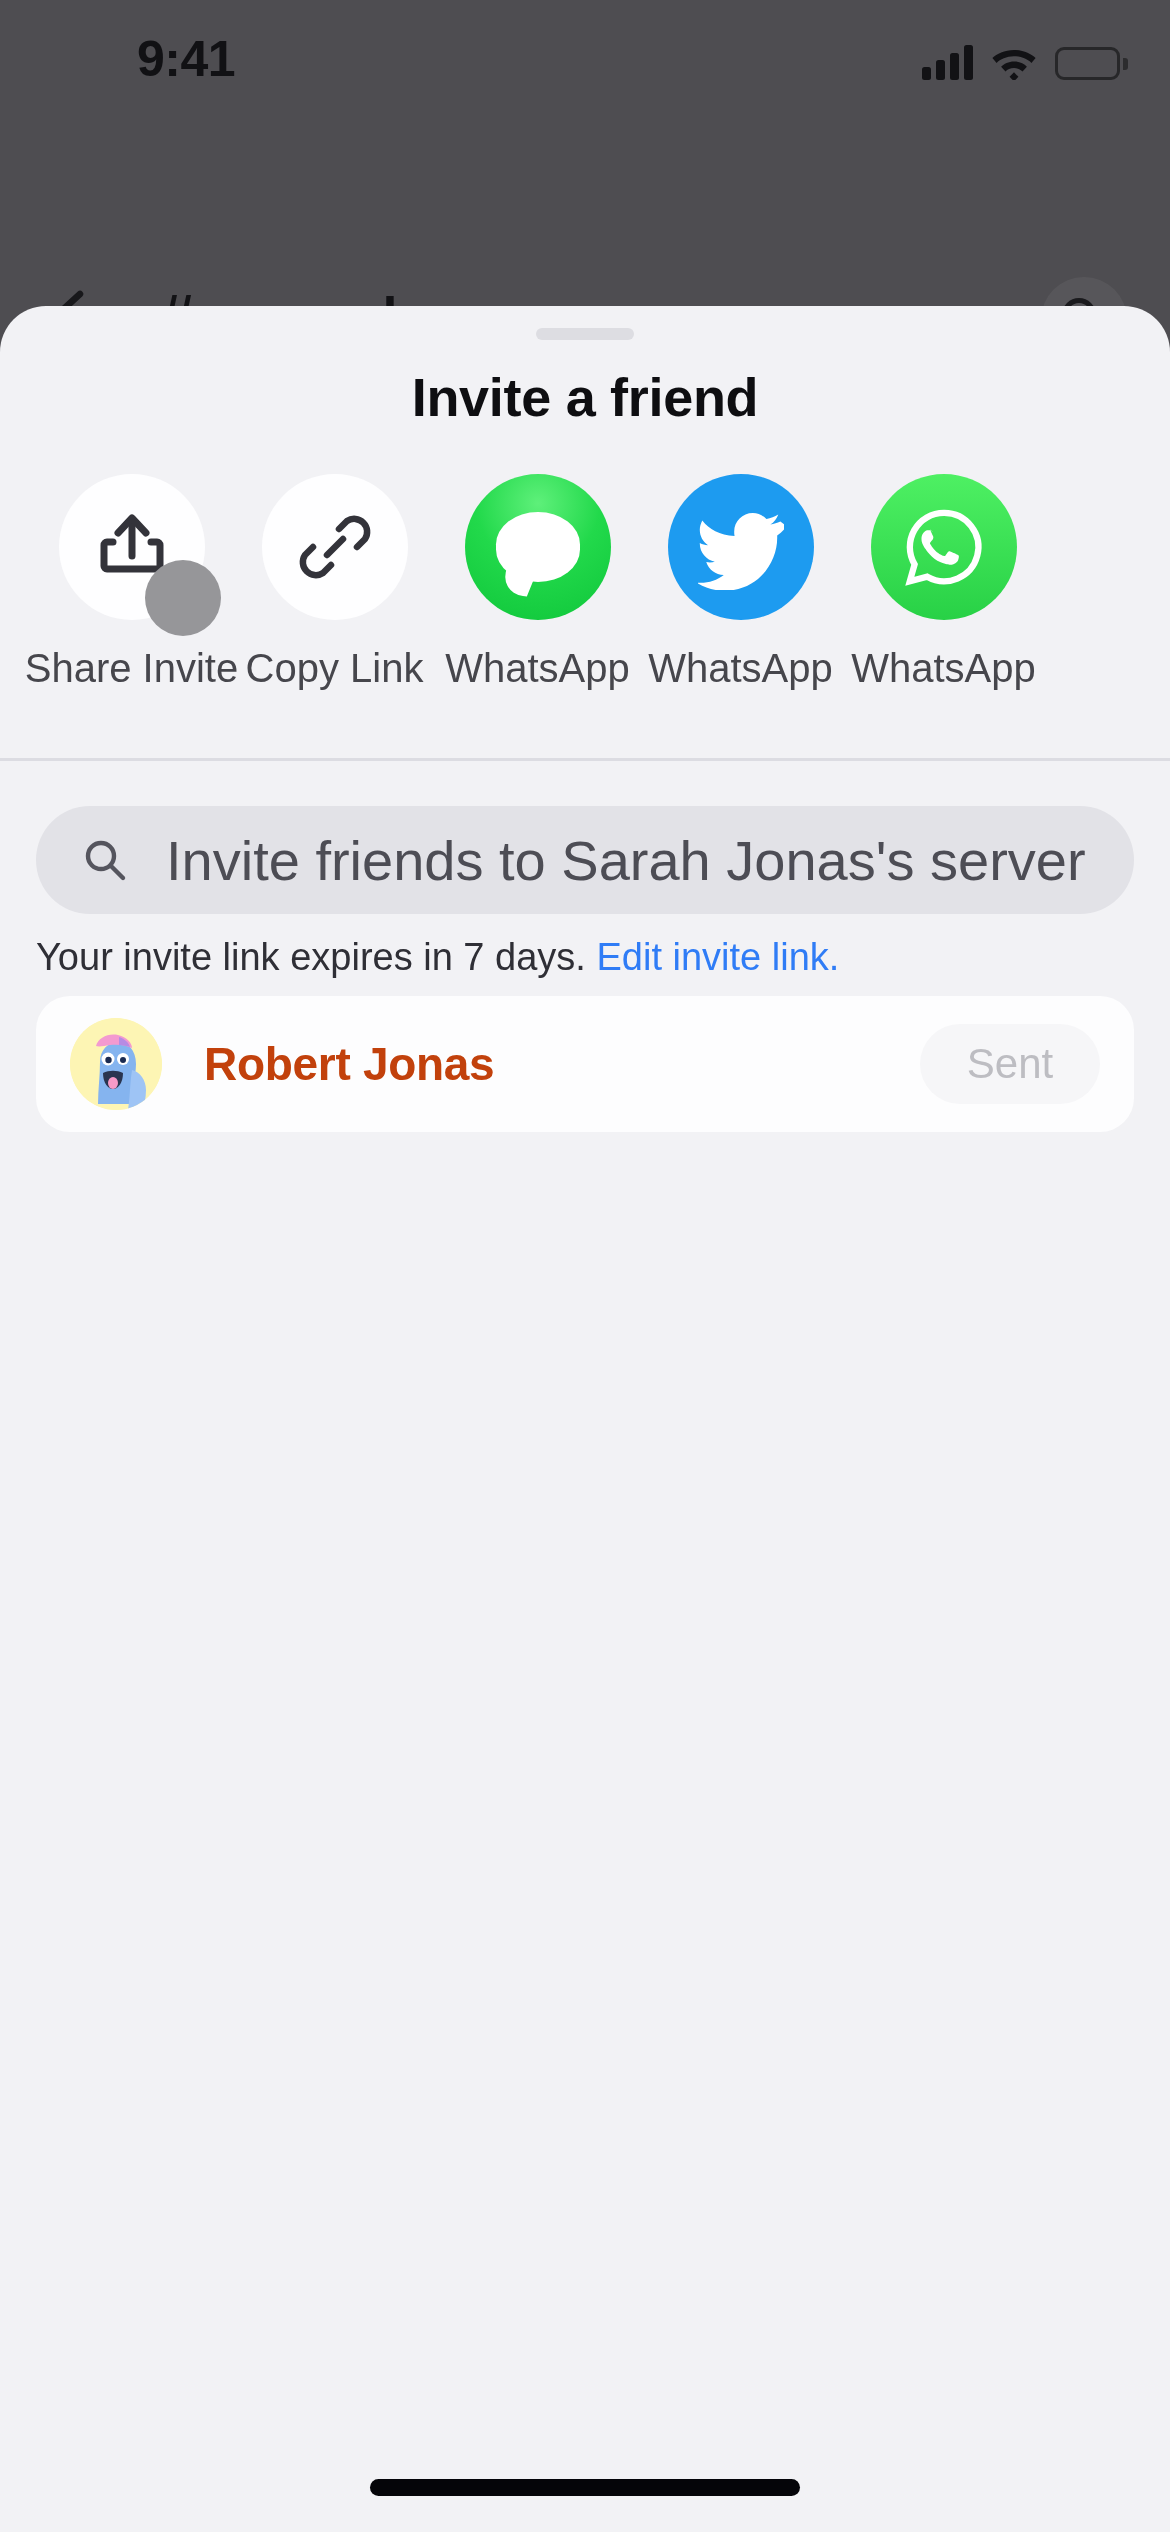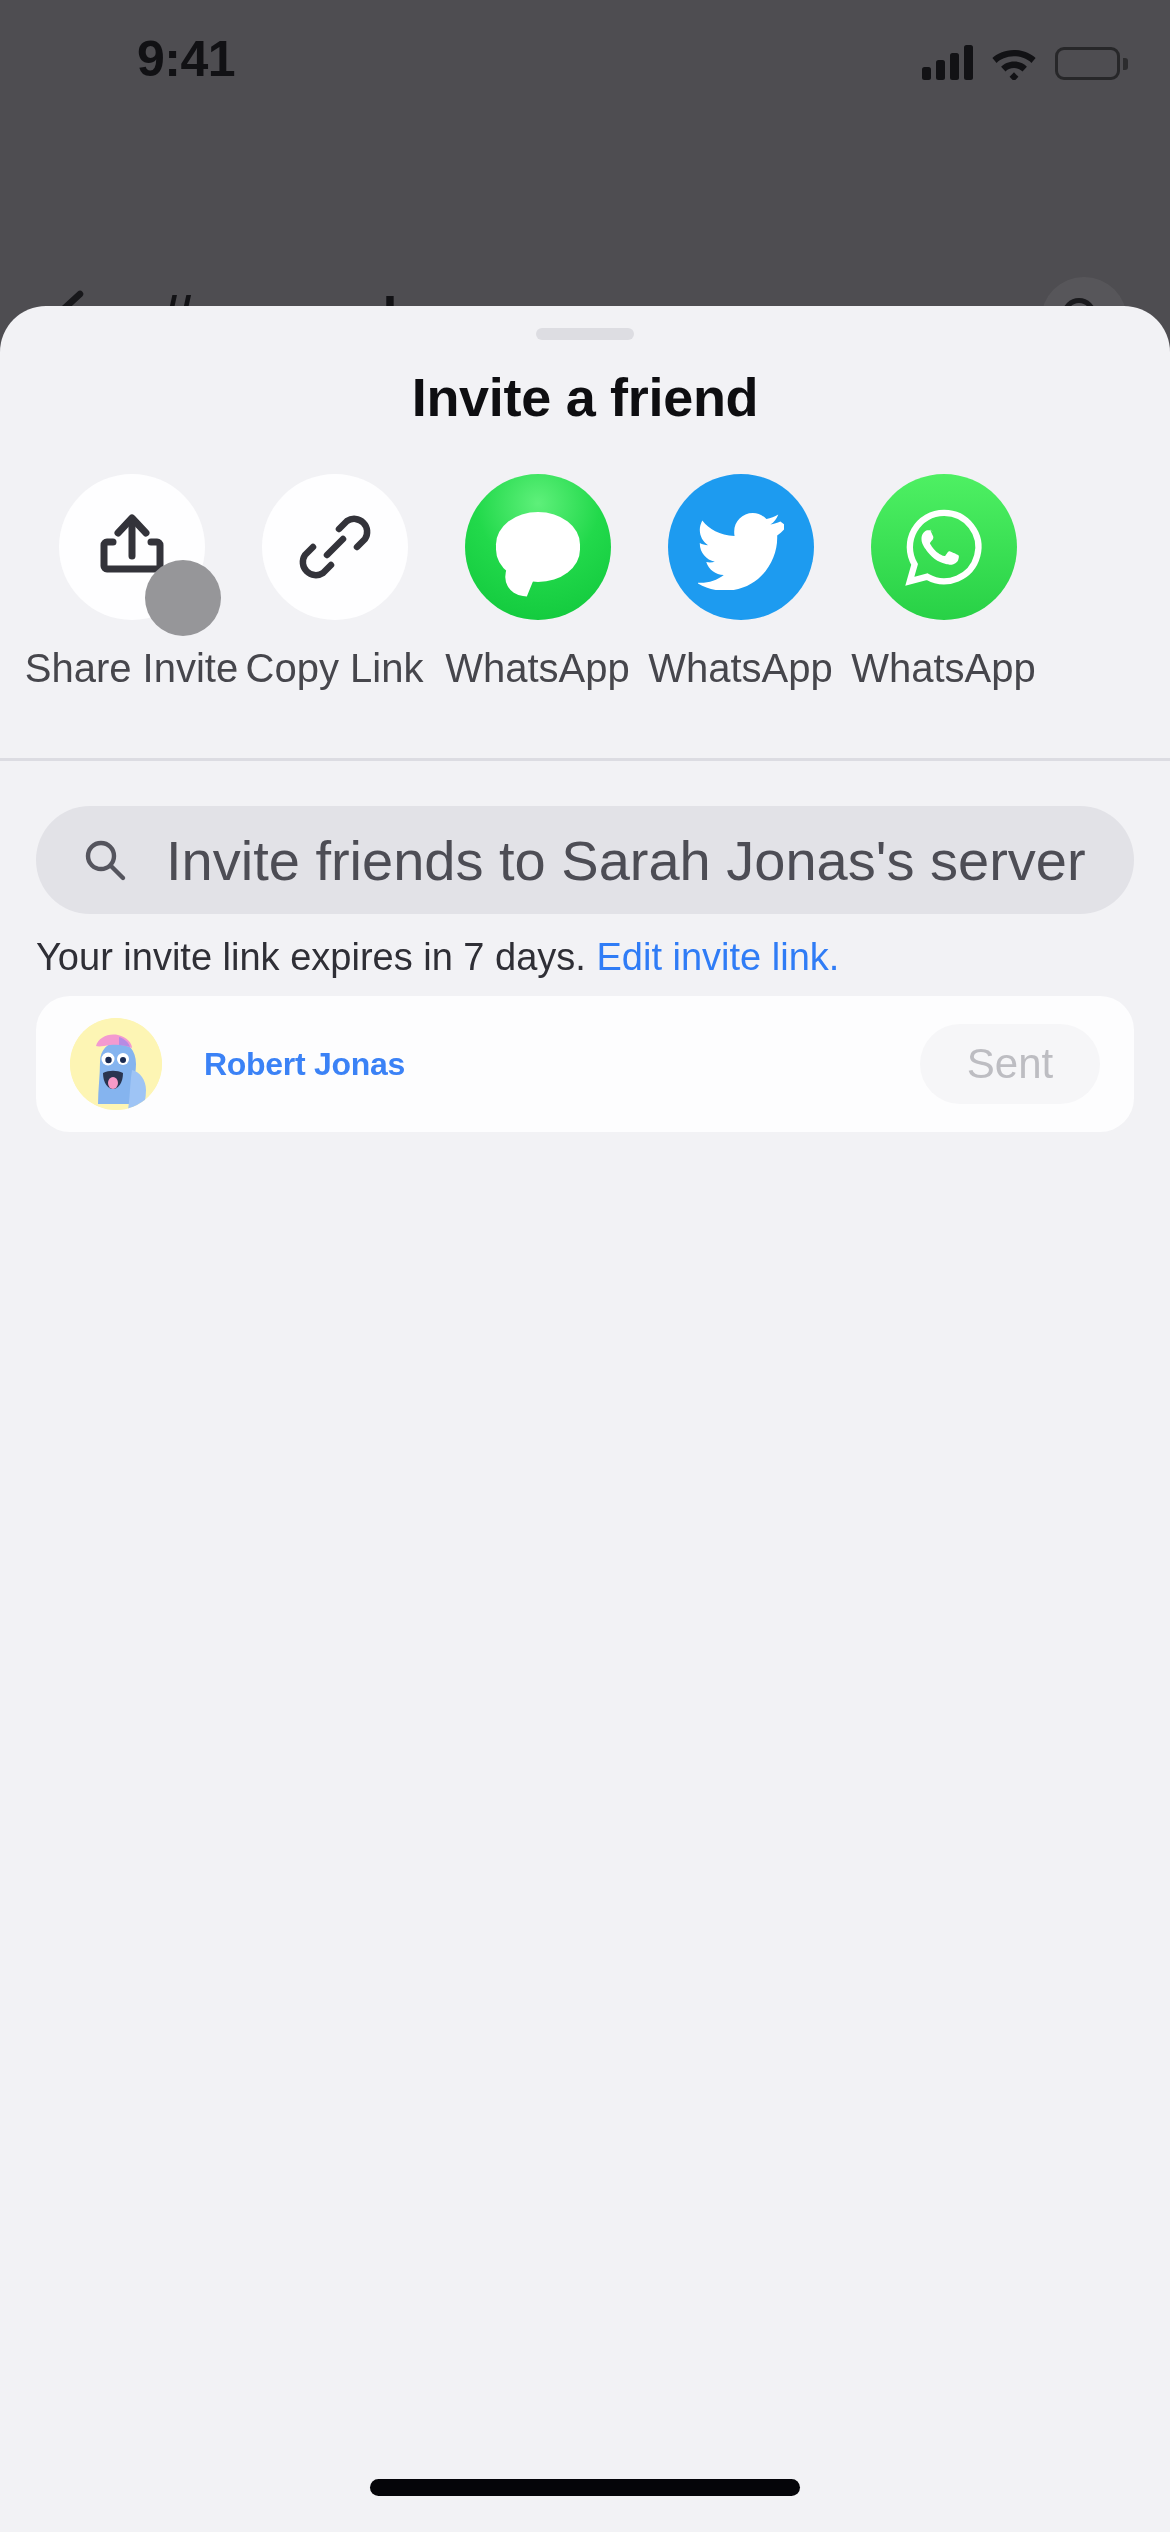--- a/index.html
+++ b/index.html
@@ -207,22 +207,22 @@
   }
   #friend-avatar {
     width:92px; height:92px; flex:0 0 92px;
     border-radius:50%;
     background:#fdf5b4;
     position:relative;
     overflow:hidden;
   }
   #friend-name {
     margin-left:42px;
-    font-size:32px; font-weight:700;
-    color:#3b82f6;
+    font-size:46px; font-weight:700;
+    color:#c2410c;
     letter-spacing:-0.3px;
     flex:1;
   }
   #sent-button {
     width:180px; height:80px;
     border-radius:40px;
     background:#f6f6f8;
     display:flex; align-items:center; justify-content:center;
     font-size:42px;
     color:#bdbdc2;

